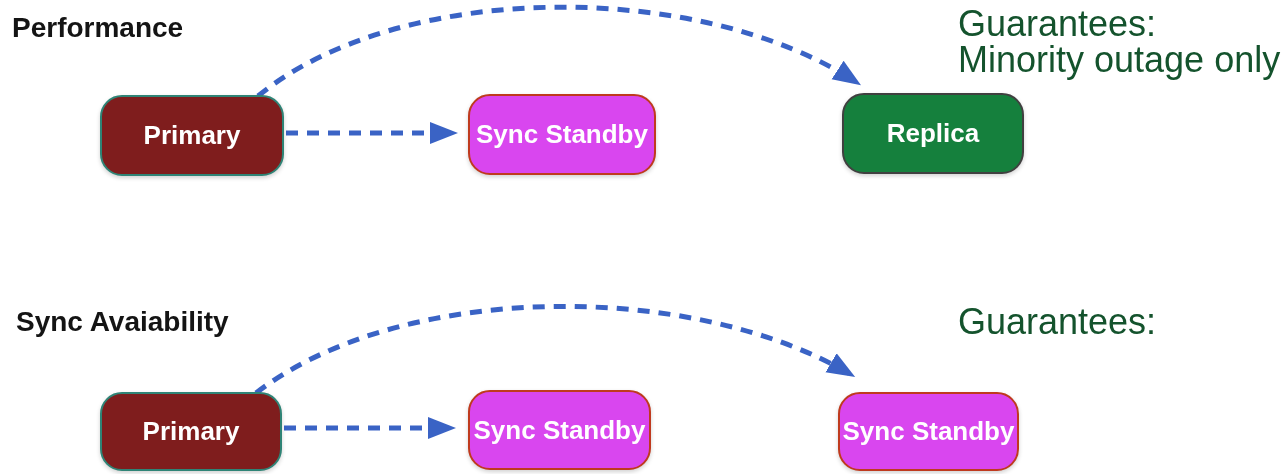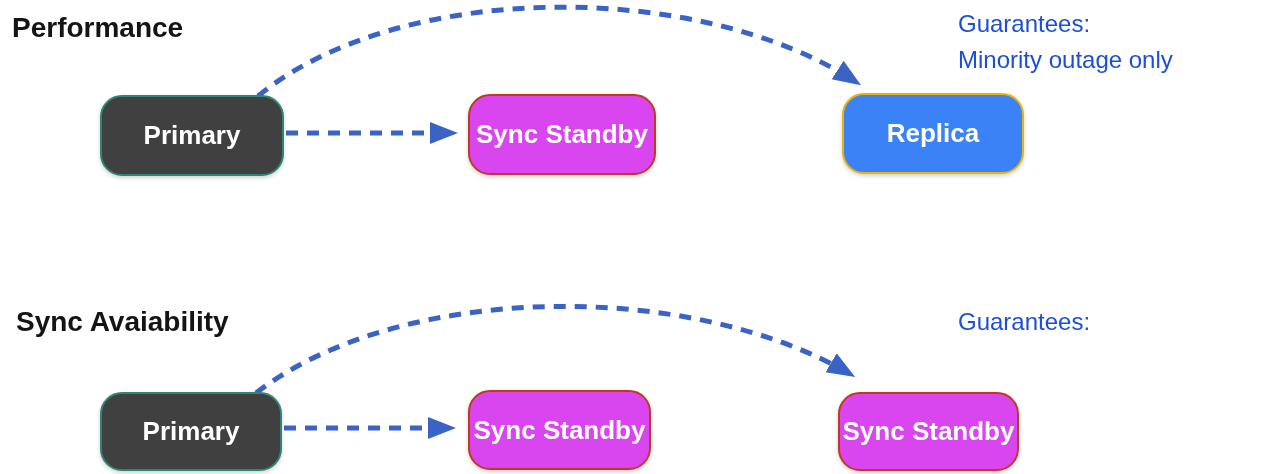--- a/index.html
+++ b/index.html
@@ -19,35 +19,35 @@
   .title-performance{left:12px;top:12px;}
   .title-ha{left:16px;top:306px;}
   .node{
     position:absolute;
     display:flex;align-items:center;justify-content:center;
     border-radius:22px;
     color:#ffffff;font-weight:700;font-size:26px;
     white-space:nowrap;
     box-shadow:0 2px 4px rgba(0,0,0,0.18);
   }
-  .node-green{background:#404040;border:2px solid #2f8476;}
+  .node-green{background:#7f1d1d;border:2px solid #2f8476;}
   .node-orange{background:#d946ef;border:2px solid #bf3a1e;}
-  .node-red{background:#3b82f6;border:2px solid #eab308;}
+  .node-red{background:#15803d;border:2px solid #404040;}
 
   .p-primary  {left:100px;top:95px; width:180px;height:77px;}
   .p-standby  {left:468px;top:94px; width:184px;height:77px;}
   .p-replica  {left:842px;top:93px; width:178px;height:77px;}
 
   .h-primary  {left:100px;top:392px;width:178px;height:75px;}
   .h-standby1 {left:468px;top:390px;width:179px;height:76px;}
   .h-standby2 {left:838px;top:392px;width:177px;height:75px;}
 
   .guarantees{
     position:absolute;left:958px;width:330px;
-    font-size:24px;font-weight:400;color:#1d4ed8;
+    font-size:36px;font-weight:400;color:#14532d;
     line-height:36px;white-space:nowrap;
   }
   .g-top{top:6px;}
   .g-bottom{top:304px;}
 </style>
 </head>
 <body>
 
 <div class="canvas">
 

